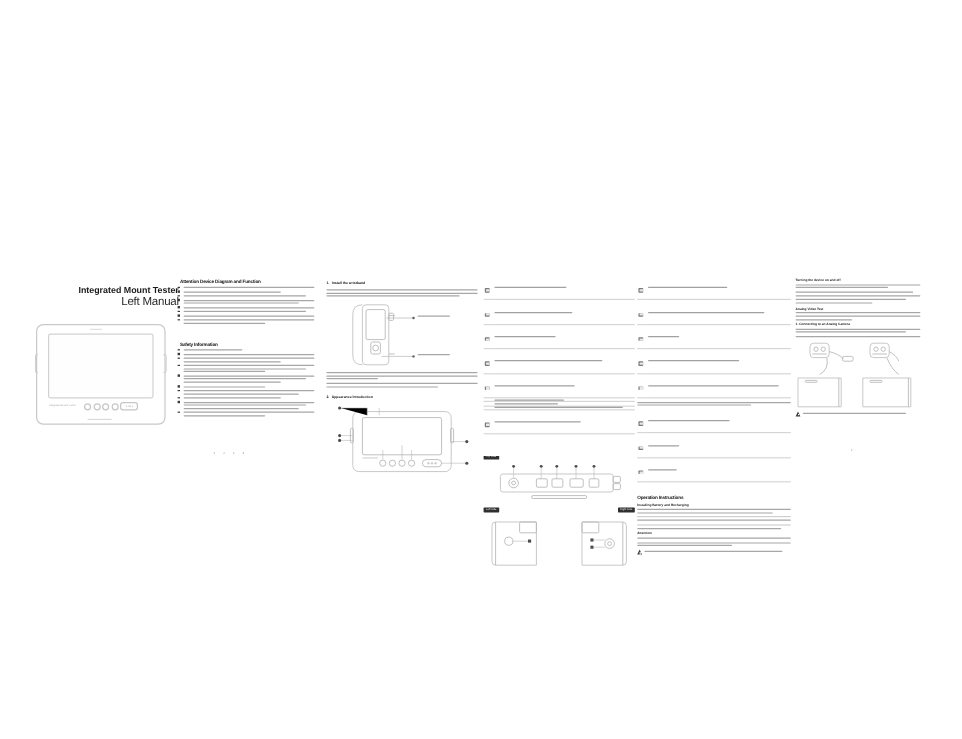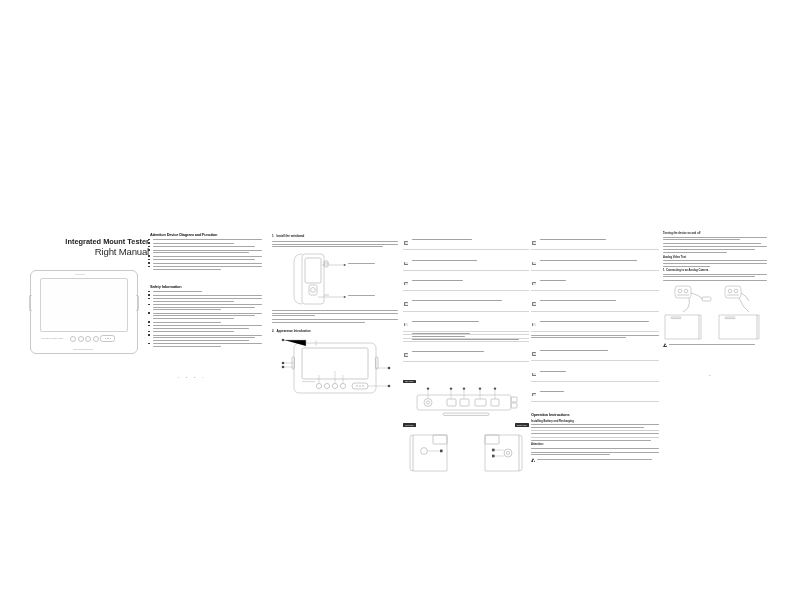--- a/index.html
+++ b/index.html
@@ -79,21 +79,21 @@
   .ls2{fill:none;stroke:#b4b4b4;stroke-width:.7;}
 </style>
 </head>
 <body>
 
 <div id="canvas">
 
   <div class="page" id="cover">
     <div class="title">
       <span class="t1">Integrated Mount Tester</span>
-      <span class="t2">Right Manual</span>
+      <span class="t2">Left Manual</span>
     </div>
 
     <div class="device" style="margin:12px 6px 0 6px;width:106px;height:82px;">
       <div class="notch" style="left:44px;top:3px;"></div>
       <div class="screen" style="left:9px;top:7px;right:9px;height:52px;"></div>
       <div class="brand" style="position:absolute;left:10px;top:66px;">Integrated Mount Tester</div>
       <div class="btnrow" style="left:39px;top:64px;">
         <span class="rbtn"></span>
         <span class="rbtn"></span>
         <span class="rbtn"></span>

